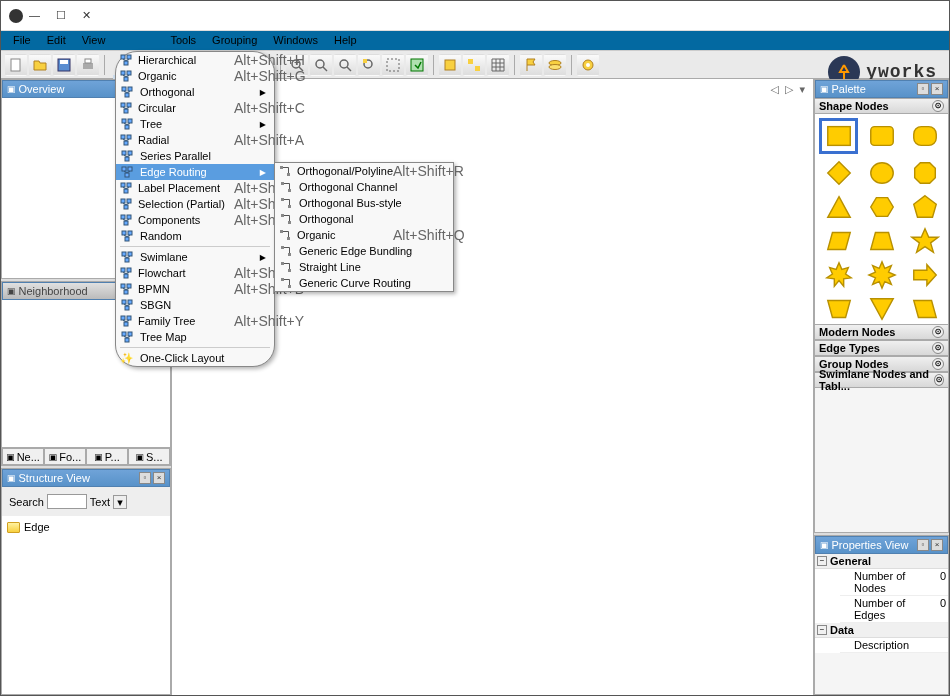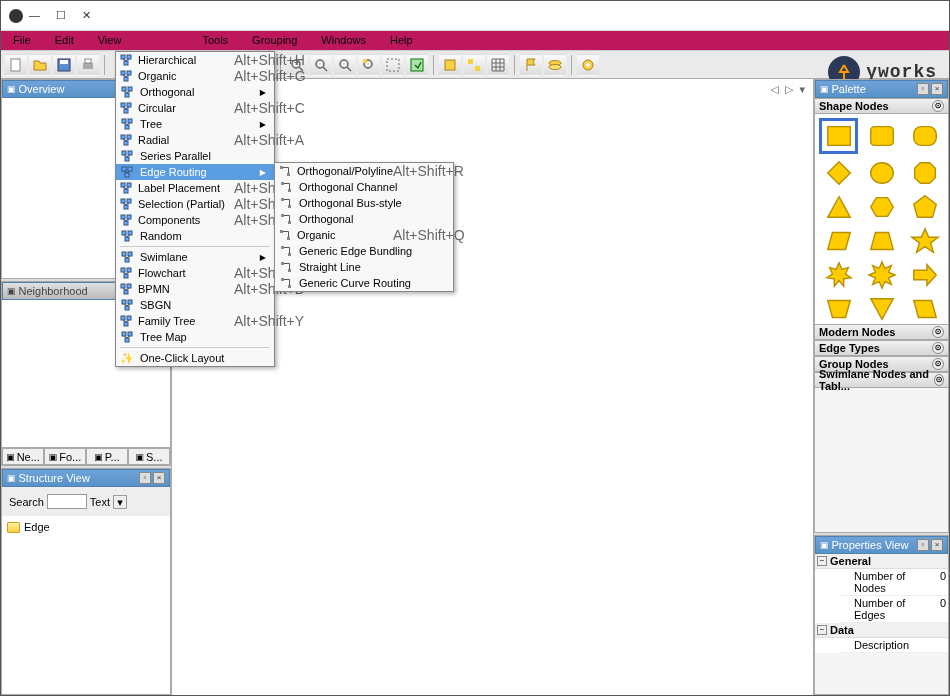--- a/index.html
+++ b/index.html
@@ -2,21 +2,21 @@
 <html><head>
 <meta charset="utf-8">
 <style>
 * { margin: 0; padding: 0; box-sizing: border-box; font-family: Tahoma, Arial, sans-serif; font-size: 11px; }
 body { background: #fff; width: 950px; height: 696px; overflow: hidden; position: relative; border: 1px solid #555; }
 .titlebar { height: 30px; display: flex; align-items: center; padding: 0 8px; background: #fff; border-bottom: 1px solid #ddd; }
 .titlebar .app-icon { width: 14px; height: 14px; background: #333; border-radius: 50%; margin-right: 6px; }
 .titlebar .title { flex: 1; color: #333; }
 .win-controls { display: flex; gap: 16px; margin-right: 4px; color: #333; font-size: 14px; }
 .win-controls span { cursor: pointer; }
-.menubar { height: 20px; display: flex; padding: 0 4px; border-bottom: 1px solid #ccc; background: #be185d; gap: 8px; }
+.menubar { height: 20px; display: flex; padding: 0 4px; border-bottom: 1px solid #ccc; background: #0369a1; }
 .menubar .menu-item { padding: 3px 8px; cursor: pointer; }
 .menubar .menu-item.active { background: #d0e0f0; margin-top: 44px; }
 .toolbar { height: 28px; display: flex; align-items: center; gap: 2px; padding: 2px 4px; background: #eaeaea; border-bottom: 1px solid #aaa; }
 .tool-btn { width: 22px; height: 22px; border: 1px solid transparent; background: linear-gradient(180deg,#fafafa,#ddd); display: flex; align-items: center; justify-content: center; cursor: pointer; border-radius: 2px; }
 .tool-btn svg { width: 16px; height: 16px; }
 .tool-sep { width: 1px; height: 20px; background: #aaa; margin: 0 3px; }
 .yworks-logo { position: absolute; right: 12px; top: 55px; display: flex; align-items: center; gap: 6px; }
 .yworks-logo .circle { width: 32px; height: 32px; border-radius: 50%; background: #2b3856; display: flex; align-items: center; justify-content: center; }
 .yworks-logo .text { font-size: 18px; color: #333; font-weight: bold; letter-spacing: 1px; font-family: Liberation Mono, monospace; }
 .content { position: absolute; top: 78px; left: 0; right: 0; bottom: 0; display: flex; }
@@ -58,21 +58,21 @@
 .prop-row .v { width: 20px; text-align: right; }
 
 .dropdown { position: absolute; background: #f8f8f8; border: 1px solid #888; box-shadow: 2px 2px 4px rgba(0,0,0,0.3); z-index: 100; }
 .menu-row { display: flex; align-items: center; height: 16px; padding: 0 8px 0 4px; cursor: pointer; gap: 6px; white-space: nowrap; }
 .menu-row.highlighted { background: #5a9de0; color: #fff; }
 .menu-row .row-icon { width: 14px; height: 14px; display: inline-flex; align-items: center; justify-content: center; }
 .menu-row .label { flex: 1; min-width: 70px; }
 .menu-row .shortcut { color: #666; font-size: 14px; margin-left: 20px; }
 .menu-row .sub-arrow { font-size: 8px; margin-left: 12px; }
 .menu-sep { height: 1px; background: #ccc; margin: 2px 4px; }
-.layout-menu { top: 50px; left: 114px; width: 160px; }
+.layout-menu { top: 50px; left: 114px; width: 160px; border-radius: 22px; }
 .sub-menu { top: 161px; left: 273px; width: 180px; }
 </style>
 </head>
 <body>
 
 <div class="titlebar">
   <span class="app-icon"></span>
   <div class="win-controls">
     <span>—</span>
     <span>☐</span>

